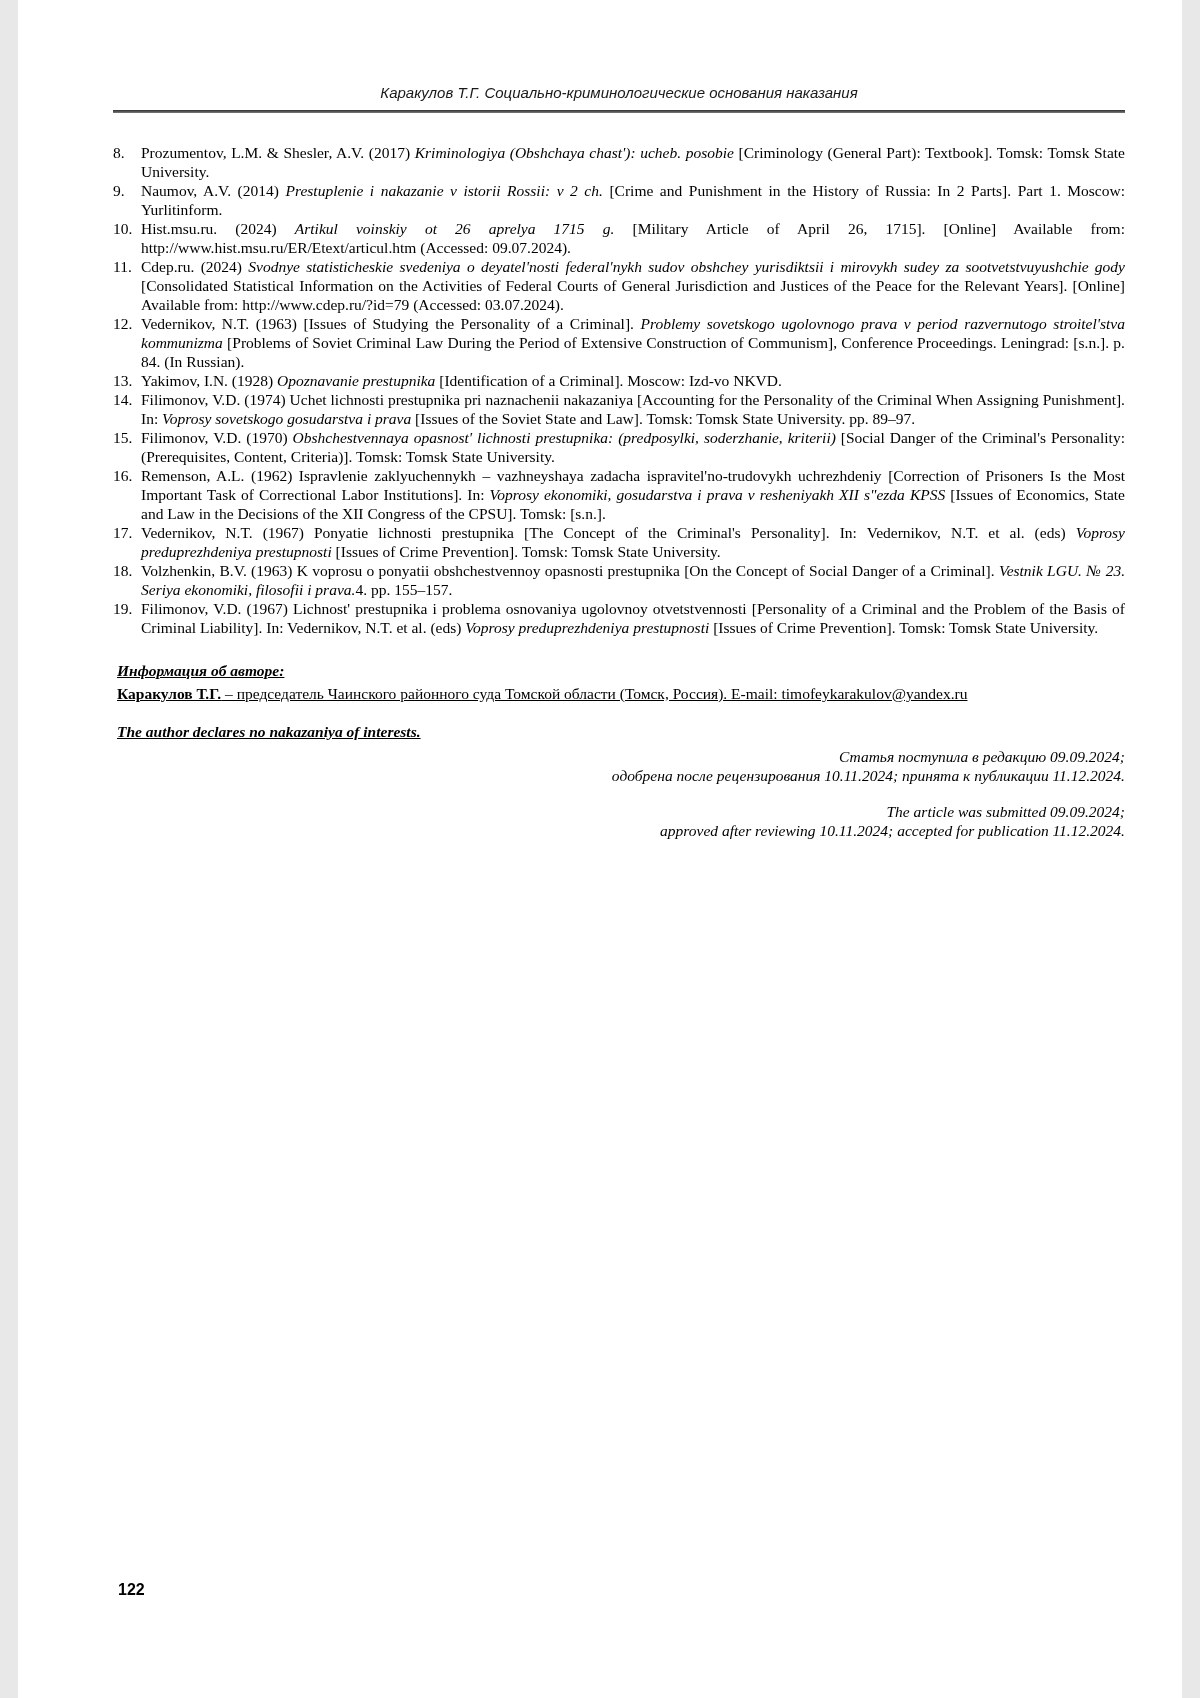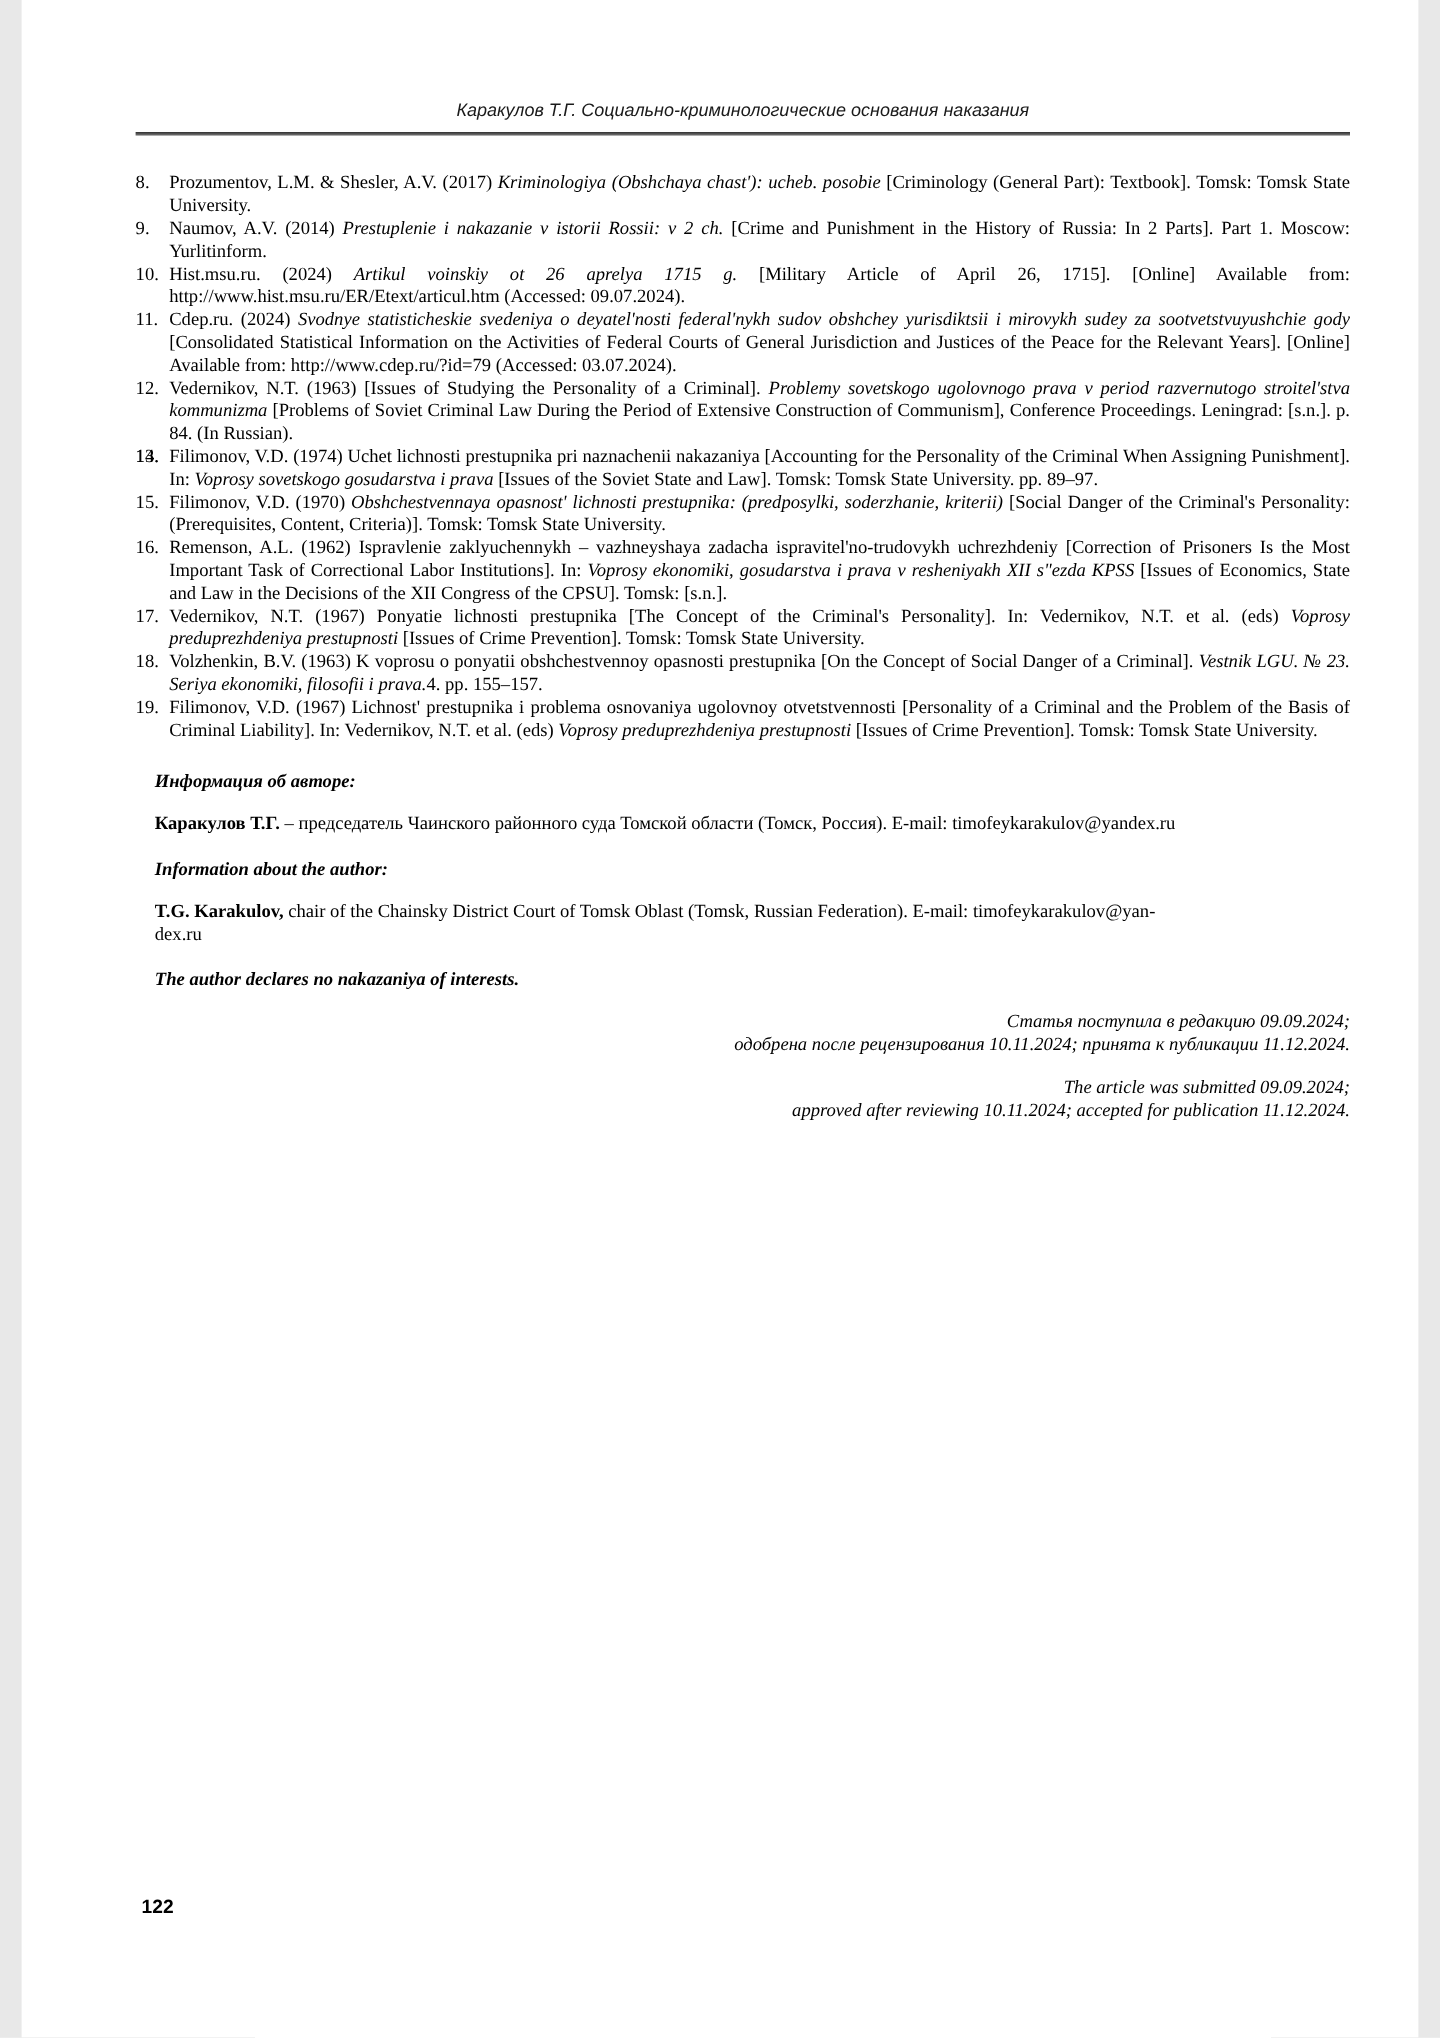--- a/index.html
+++ b/index.html
@@ -35,21 +35,21 @@
     height: 3px;
     background: linear-gradient(#2f2f2f, #7a7a7a);
   }
   .refs { margin-top: 30px; }
   .ref {
     position: relative;
     padding-left: 28px;
     text-align: justify;
   }
   .ref-num { position: absolute; left: 0; top: 0; }
-  p { margin: 16px; }
+  p { margin: 4px; text-decoration: underline; }
   .sec-ru { margin-top: 24px; }
   .sec-en { margin-top: 19px; }
   .head-bi { font-weight: bold; font-style: italic; }
   .para { text-align: justify; }
   .conflict { margin-top: 19px; font-weight: bold; font-style: italic; }
   .dates {
     margin-top: 6px;
     text-align: right;
     font-style: italic;
   }
@@ -75,39 +75,35 @@
     <div class="running-head">Каракулов Т.Г. Социально-криминологические основания наказания</div>
 
     <div class="rule"></div>
 
     <div class="refs">
         <div class="ref"><span class="ref-num">8.</span><span><span>Prozumentov, L.M. &amp; Shesler, A.V. (2017) </span><i>Kriminologiya (Obshchaya chast'): ucheb. posobie </i><span>[Criminology (General Part): Textbook]. Tomsk: Tomsk State University.</span></span></div>
         <div class="ref"><span class="ref-num">9.</span><span><span>Naumov, A.V. (2014) </span><i>Prestuplenie i nakazanie v istorii Rossii: v 2 ch. </i><span>[Crime and Punishment in the History of Russia: In 2 Parts]. Part 1. Moscow: Yurlitinform.</span></span></div>
         <div class="ref"><span class="ref-num">10.</span><span><span>Hist.msu.ru. (2024) </span><i>Artikul voinskiy ot 26 aprelya 1715 g. </i><span>[Military Article of April 26, 1715]. [Online] Available from: http://www.hist.msu.ru/ER/Etext/articul.htm (Accessed: 09.07.2024).</span></span></div>
         <div class="ref"><span class="ref-num">11.</span><span><span>Cdep.ru. (2024) </span><i>Svodnye statisticheskie svedeniya o deyatel'nosti federal'nykh sudov obshchey yurisdiktsii i mirovykh sudey za sootvetstvuyushchie gody </i><span>[Consolidated Statistical Information on the Activities of Federal Courts of General Jurisdiction and Justices of the Peace for the Relevant Years]. [Online] Available from: http://www.cdep.ru/?id=79 (Accessed: 03.07.2024).</span></span></div>
         <div class="ref"><span class="ref-num">12.</span><span><span>Vedernikov, N.T. (1963) [Issues of Studying the Personality of a Criminal]. </span><i>Problemy sovetskogo ugolovnogo prava v period razvernutogo stroitel'stva kommunizma </i><span>[Problems of Soviet Criminal Law During the Period of Extensive Construction of Communism], Conference Proceedings. Leningrad: [s.n.]. p. 84. (In Russian).</span></span></div>
-        <div class="ref"><span class="ref-num">13.</span></div>
+        <div class="ref"><span class="ref-num">13.</span><span><span>Yakimov, I.N. (1928) </span><i>Opoznavanie prestupnika </i><span>[Identification of a Criminal]. Moscow: Izd-vo NKVD.</span></span></div>
         <div class="ref"><span class="ref-num">14.</span><span><span>Filimonov, V.D. (1974) Uchet lichnosti prestupnika pri naznachenii nakazaniya [Accounting for the Personality of the Criminal When Assigning Punishment]. In: </span><i>Voprosy sovetskogo gosudarstva i prava </i><span>[Issues of the Soviet State and Law]. Tomsk: Tomsk State University. pp. 89–97.</span></span></div>
         <div class="ref"><span class="ref-num">15.</span><span><span>Filimonov, V.D. (1970) </span><i>Obshchestvennaya opasnost' lichnosti prestupnika: (predposylki, soderzhanie, kriterii) </i><span>[Social Danger of the Criminal's Personality: (Prerequisites, Content, Criteria)]. Tomsk: Tomsk State University.</span></span></div>
         <div class="ref"><span class="ref-num">16.</span><span><span>Remenson, A.L. (1962) Ispravlenie zaklyuchennykh – vazhneyshaya zadacha ispravitel'no-trudovykh uchrezhdeniy [Correction of Prisoners Is the Most Important Task of Correctional Labor Institutions]. In: </span><i>Voprosy ekonomiki, gosudarstva i prava v resheniyakh XII s"ezda KPSS </i><span>[Issues of Economics, State and Law in the Decisions of the XII Congress of the CPSU]. Tomsk: [s.n.].</span></span></div>
         <div class="ref"><span class="ref-num">17.</span><span><span>Vedernikov, N.T. (1967) Ponyatie lichnosti prestupnika [The Concept of the Criminal's Personality]. In: Vedernikov, N.T. et al. (eds) </span><i>Voprosy preduprezhdeniya prestupnosti </i><span>[Issues of Crime Prevention]. Tomsk: Tomsk State University.</span></span></div>
         <div class="ref"><span class="ref-num">18.</span><span><span>Volzhenkin, B.V. (1963) K voprosu o ponyatii obshchestvennoy opasnosti prestupnika [On the Concept of Social Danger of a Criminal]. </span><i>Vestnik LGU. № 23. Seriya ekonomiki, filosofii i prava.</i><span>4. pp. 155–157.</span></span></div>
         <div class="ref"><span class="ref-num">19.</span><span><span>Filimonov, V.D. (1967) Lichnost' prestupnika i problema osnovaniya ugolovnoy otvetstvennosti [Personality of a Criminal and the Problem of the Basis of Criminal Liability]. In: Vedernikov, N.T. et al. (eds) </span><i>Voprosy preduprezhdeniya prestupnosti </i><span>[Issues of Crime Prevention]. Tomsk: Tomsk State University.</span></span></div>
       </div>
 
     <div class="sec-ru">
       <p class="head-bi">Информация об авторе:</p>
       <p class="para"><b>Каракулов Т.Г.</b><span> – председатель Чаинского районного суда Томской области (Томск, Россия). E-mail: timofeykarakulov@yandex.ru</span></p>
     </div>
 
 
-    <div class="sec-en">
-      <p class="head-bi">Information about the author:</p>
-      <p class="para"><b>T.G. Karakulov,</b><span> chair of the Chainsky District Court of Tomsk Oblast (Tomsk, Russian Federation). E-mail: timofeykarakulov@yan-</span><br><span>dex.ru</span></p>
-    </div>
 
     <p class="conflict">The author declares no nakazaniya of interests.</p>
 
     <div class="dates">
       <div>Статья поступила в редакцию 09.09.2024;</div>
       <div>одобрена после рецензирования 10.11.2024; принята к публикации 11.12.2024.</div>
     </div>
 
     <div class="dates dates-en">
       <div>The article was submitted 09.09.2024;</div>

